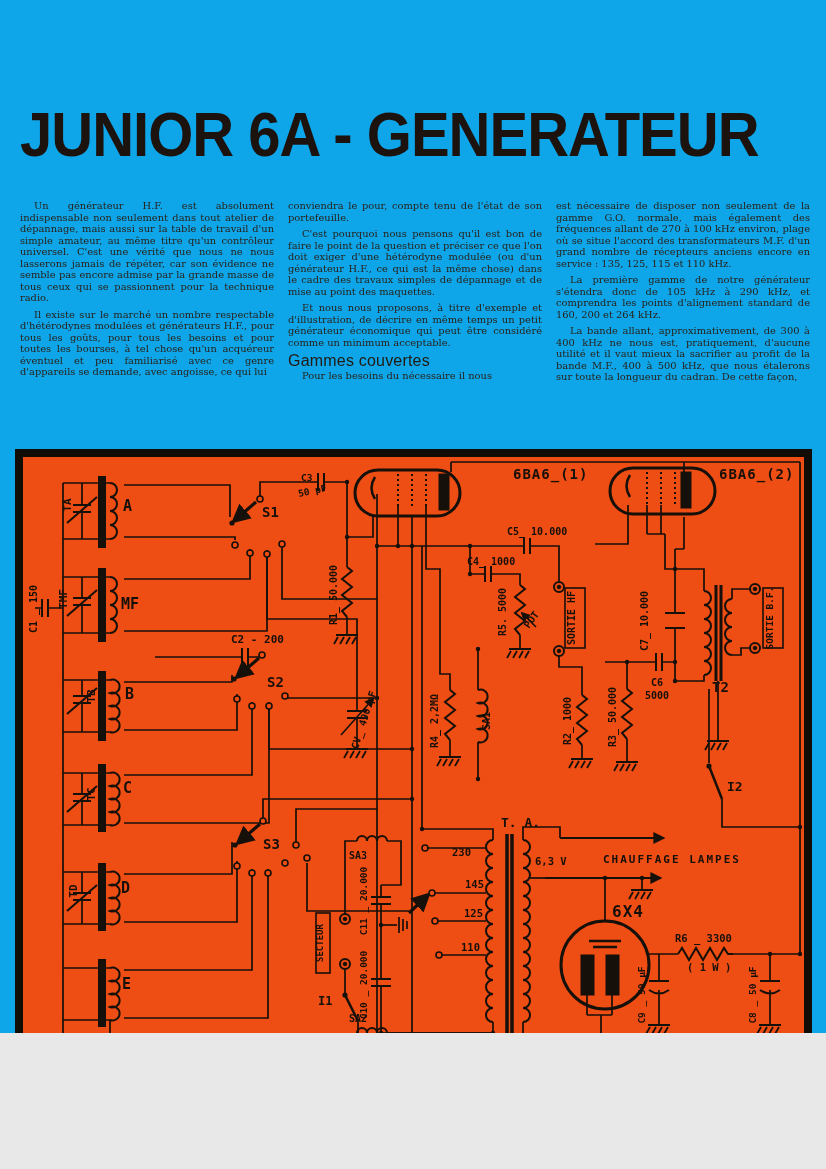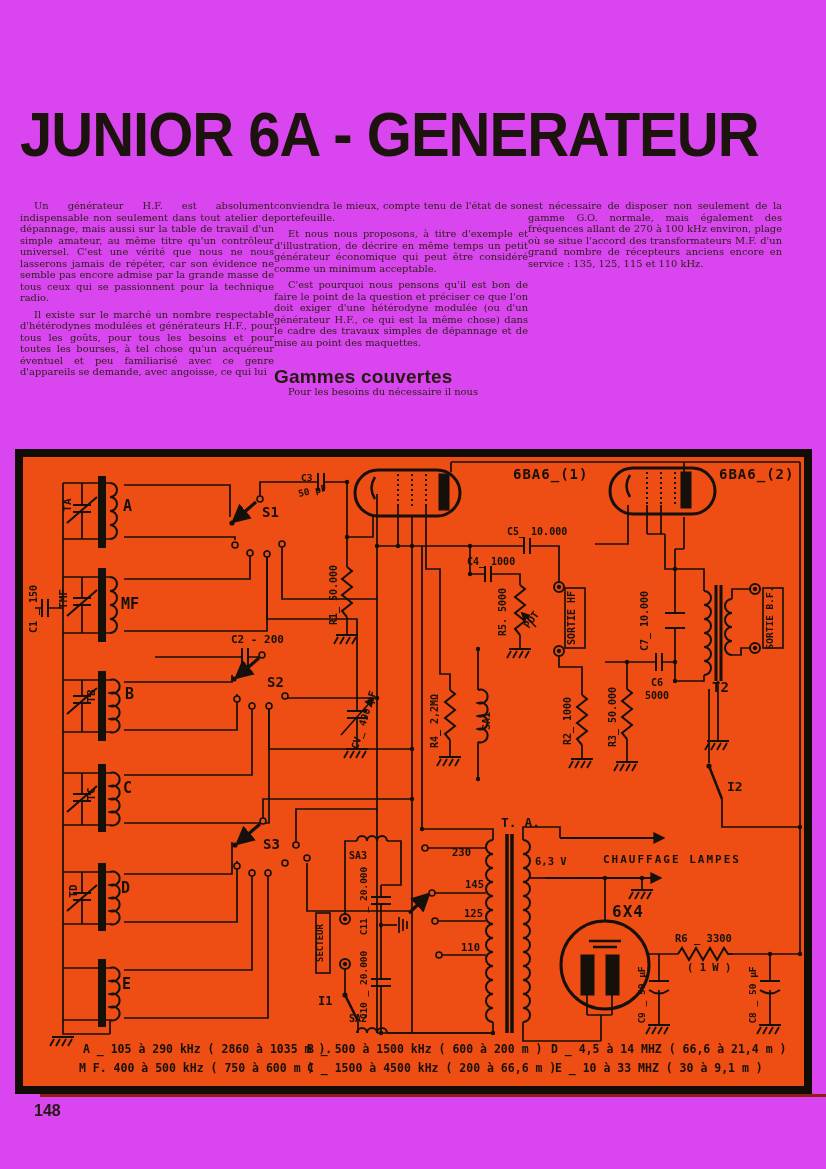--- a/index.html
+++ b/index.html
@@ -1,26 +1,26 @@
 <!DOCTYPE html>
 <html><head>
 <meta charset="utf-8">
 <style>
   html,body{margin:0;padding:0;background:#e8e8e8;}
-  .page{position:relative;width:826px;height:1169px;background:#d946ef;overflow:hidden;
+  .page{position:relative;width:826px;height:1033px;background:#0ea5e9;overflow:hidden;
         font-family:"DejaVu Serif",serif;color:#2a1f15;}
   .title{position:absolute;top:98px;left:20px;width:790px;white-space:nowrap;
          font-family:"Liberation Sans",sans-serif;font-weight:700;font-size:58px;
          letter-spacing:-1px;color:#1c130e;transform:scaleY(1.08);transform-origin:top left;}
-  .columns{position:absolute;top:200px;left:20px;width:790px;display:flex;}
+  .columns{position:absolute;top:200px;left:20px;width:790px;display:flex;gap:14px;}
   .col{width:254px;font-size:9.9px;line-height:11.5px;text-align:justify;}
   .col p{margin:0 0 5px 0;text-indent:14px;}
   .col p.noindent{text-indent:0;}
-  .col h2{font-family:"Liberation Sans",sans-serif;font-size:19px;font-weight:700;
-          margin:23px 0 3px 0;color:#241a12;letter-spacing:.2px;}
+  .col h2{font-family:"Liberation Sans",sans-serif;font-size:16px;font-weight:400;
+          margin:7px 0 3px 0;color:#241a12;letter-spacing:.2px;}
   .schematic{position:absolute;top:449px;left:15px;width:797px;height:645px;}
   .schematic svg{display:block;}
   .sch-label{font-family:"DejaVu Sans Mono",monospace;font-weight:bold;fill:#16100a;}
   .redline{position:absolute;top:1094px;left:40px;width:786px;height:3px;background:#8d1d10;}
   .pagenum{position:absolute;top:1102px;left:34px;font-family:"Liberation Sans",sans-serif;
            font-weight:700;font-size:16px;color:#241a12;}
   .footer{position:absolute;top:1139px;left:18px;font-family:"Liberation Sans",sans-serif;
           font-size:10px;color:#3d3d3d;}
 </style>
 </head>
@@ -29,28 +29,30 @@
 <div class="page">
 
   <div class="title">JUNIOR 6A - GENERATEUR</div>
 
   <div class="columns">
     <div class="col">
       <p>Un générateur H.F. est absolument indispensable non seulement dans tout atelier de dépannage, mais aussi sur la table de travail d'un simple amateur, au même titre qu'un contrôleur universel. C'est une vérité que nous ne nous lasserons jamais de répéter, car son évidence ne semble pas encore admise par la grande masse de tous ceux qui se passionnent pour la technique radio.</p>
       <p>Il existe sur le marché un nombre respectable d'hétérodynes modulées et générateurs H.F., pour tous les goûts, pour tous les besoins et pour toutes les bourses, à tel chose qu'un acquéreur éventuel et peu familiarisé avec ce genre d'appareils se demande, avec angoisse, ce qui lui</p>
     </div>
     <div class="col">
-      <p class="noindent">conviendra le mieux, compte tenu de l'état de son portefeuille.</p>
+      <p class="noindent">conviendra le pour, compte tenu de l'état de son portefeuille.</p>
+      <p>C'est pourquoi nous pensons qu'il est bon de faire le point de la question et préciser ce que l'on doit exiger d'une hétérodyne modulée (ou d'un générateur H.F., ce qui est la même chose) dans le cadre des travaux simples de dépannage et de mise au point des maquettes.</p>
       <p>Et nous nous proposons, à titre d'exemple et d'illustration, de décrire en même temps un petit générateur économique qui peut être considéré comme un minimum acceptable.</p>
-      <p>C'est pourquoi nous pensons qu'il est bon de faire le point de la question et préciser ce que l'on doit exiger d'une hétérodyne modulée (ou d'un générateur H.F., ce qui est la même chose) dans le cadre des travaux simples de dépannage et de mise au point des maquettes.</p>
       <h2>Gammes couvertes</h2>
       <p>Pour les besoins du nécessaire il nous</p>
     </div>
     <div class="col">
       <p class="noindent">est nécessaire de disposer non seulement de la gamme G.O. normale, mais également des fréquences allant de 270 à 100 kHz environ, plage où se situe l'accord des transformateurs M.F. d'un grand nombre de récepteurs anciens encore en service : 135, 125, 115 et 110 kHz.</p>
+      <p>La première gamme de notre générateur s'étendra donc de 105 kHz à 290 kHz, et comprendra les points d'alignement standard de 160, 200 et 264 kHz.</p>
+      <p>La bande allant, approximativement, de 300 à 400 kHz ne nous est, pratiquement, d'aucune utilité et il vaut mieux la sacrifier au profit de la bande M.F., 400 à 500 kHz, que nous étalerons sur toute la longueur du cadran. De cette façon,</p>
     </div>
   </div>
 
   <div class="schematic">
     <svg width="797" height="645" viewBox="0 0 797 645">
       <defs>
         <marker id="ah" viewBox="0 0 10 10" refX="8" refY="5" markerWidth="6" markerHeight="6" orient="auto-start-reverse">
           <path d="M0,0 L10,5 L0,10 z" fill="#16100a"></path>
         </marker>
         <g id="gnd" stroke="#16100a" stroke-width="1.8" fill="none">

